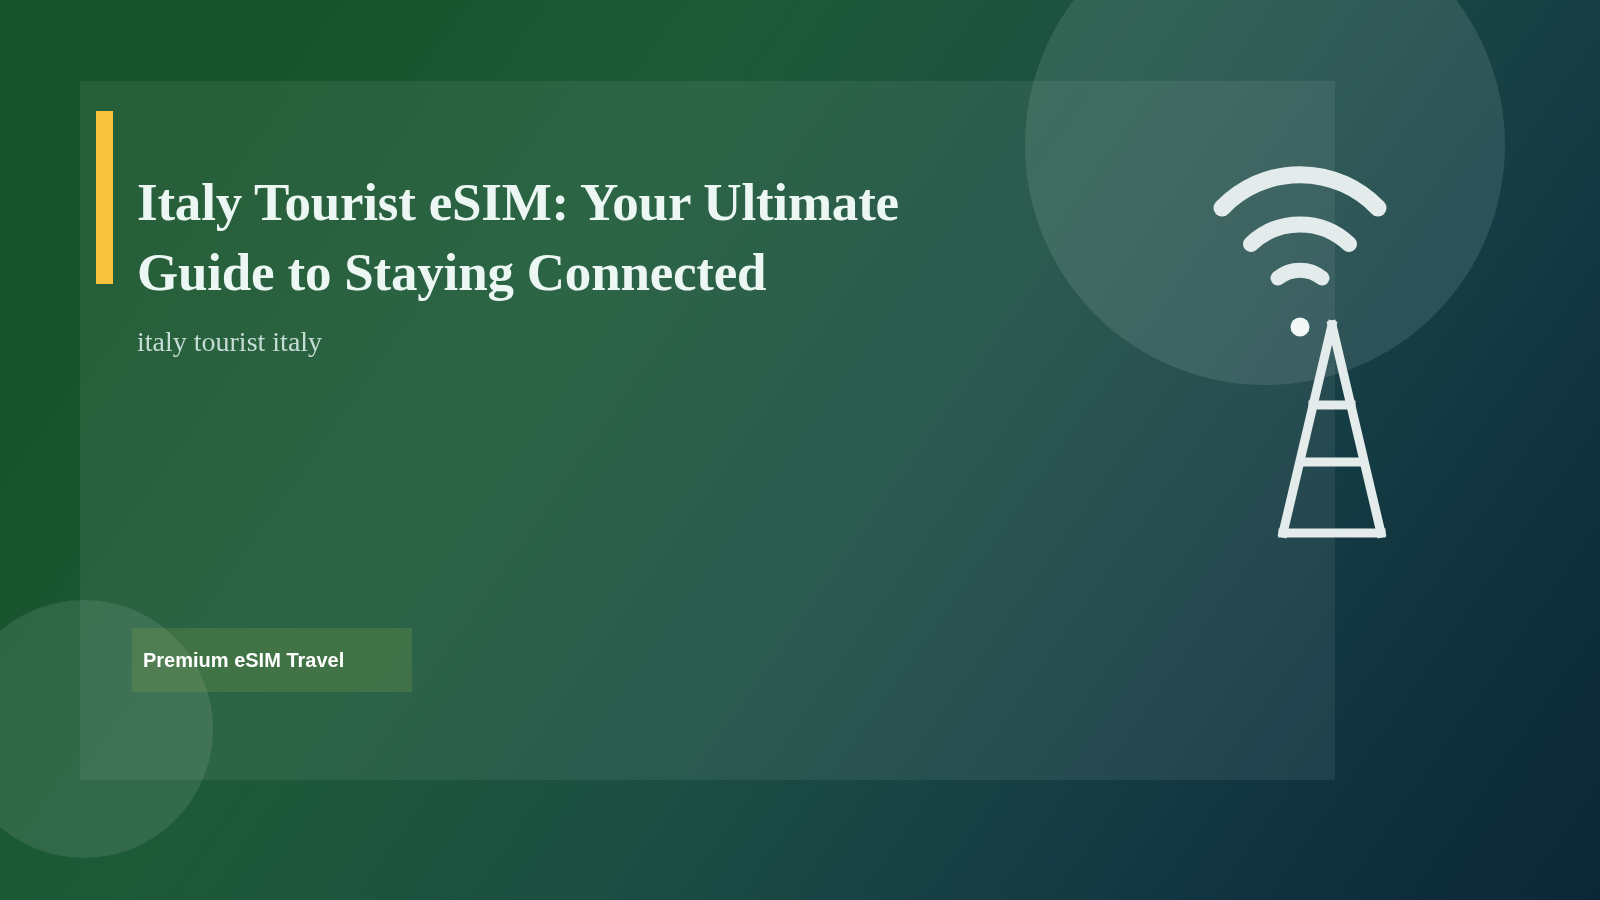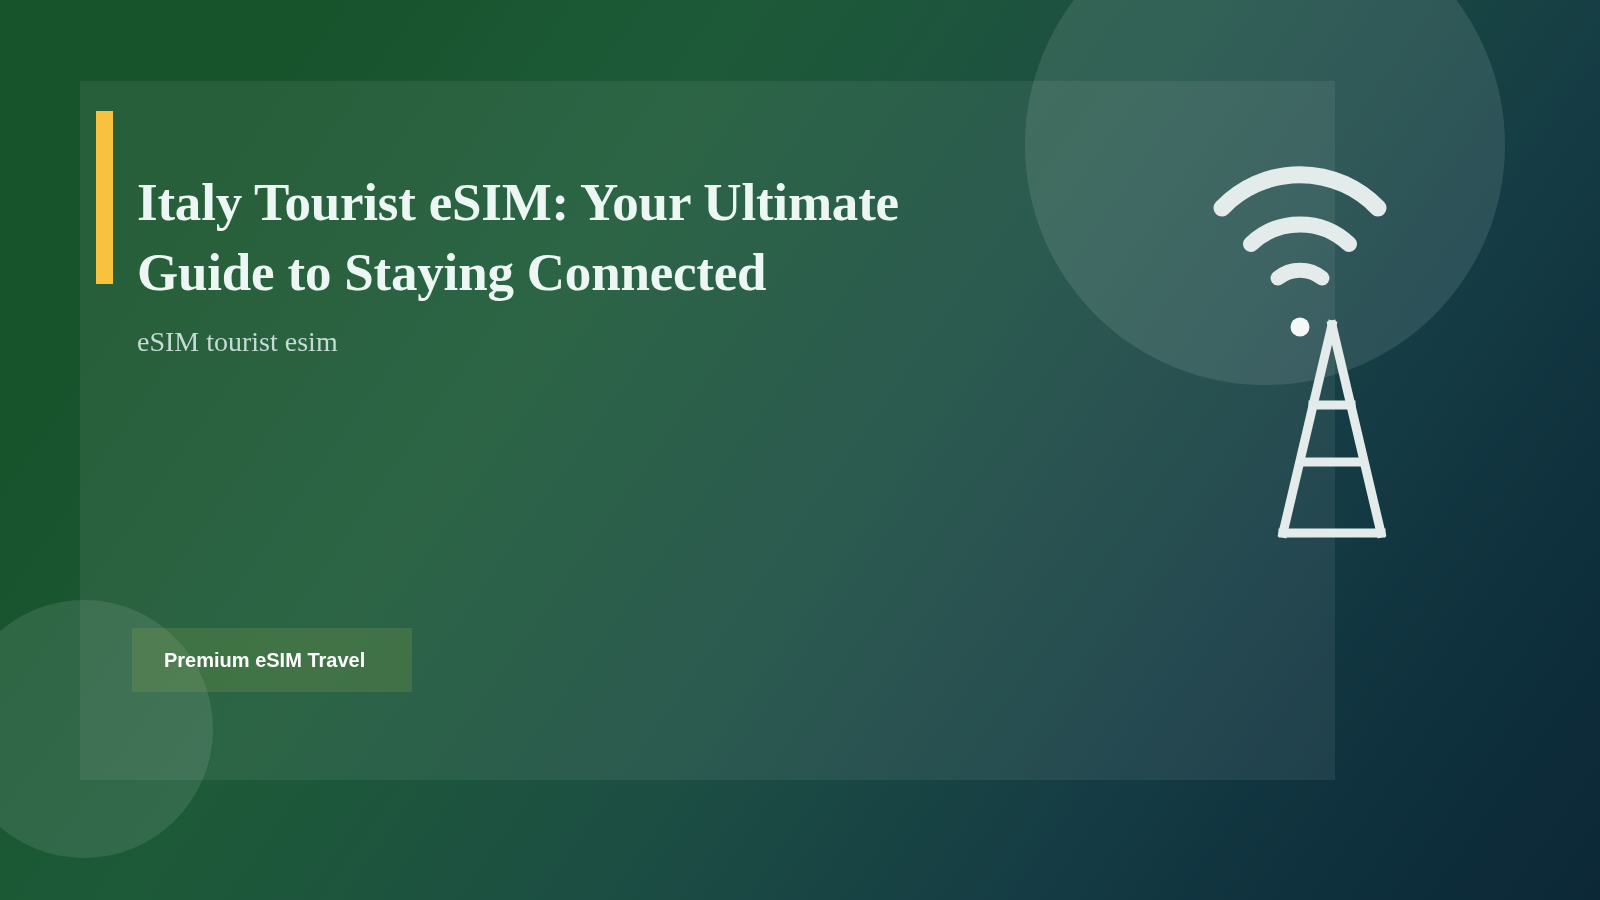--- a/index.html
+++ b/index.html
@@ -95,21 +95,21 @@
   #brand-badge {
     position: absolute;
     left: 132px;
     top: 628px;
     width: 280px;
     height: 64px;
     display: flex;
     align-items: center;
     justify-content: flex-start;
     box-sizing: border-box;
-    padding-left: 32px;
+    padding-left: 11px;
     background: rgba(151, 176, 76, 0.20);
   }
   #brand-badge-label {
     font-size: 20px;
     font-weight: bold;
     color: #ffffff;
     white-space: nowrap;
   }
 
   
@@ -131,21 +131,21 @@
 
   <div class="deco-circle" id="circle-bottom-left"></div>
 
   <div id="content-panel"></div>
 
   <div id="accent-bar" style="background: rgb(248, 194, 63);"></div>
 
   <div id="text-block">
     <h1 id="page-title">Italy Tourist eSIM: Your Ultimate
 Guide to Staying Connected</h1>
-    <p id="page-subtitle">eSIM tourist esim</p>
+    <p id="page-subtitle">italy tourist italy</p>
   </div>
 
   <div id="brand-badge">
     <span id="brand-badge-label">Premium eSIM Travel</span>
   </div>
 
   <svg id="network-graphic" viewBox="0 0 300 440">
     <g fill="none" stroke="#e3eceb" stroke-linecap="round">
       <path d="M 42 88 A 108 108 0 0 1 198 88" stroke-width="17"></path>
       <path d="M 71 124 A 71 71 0 0 1 169 124" stroke-width="16"></path>

